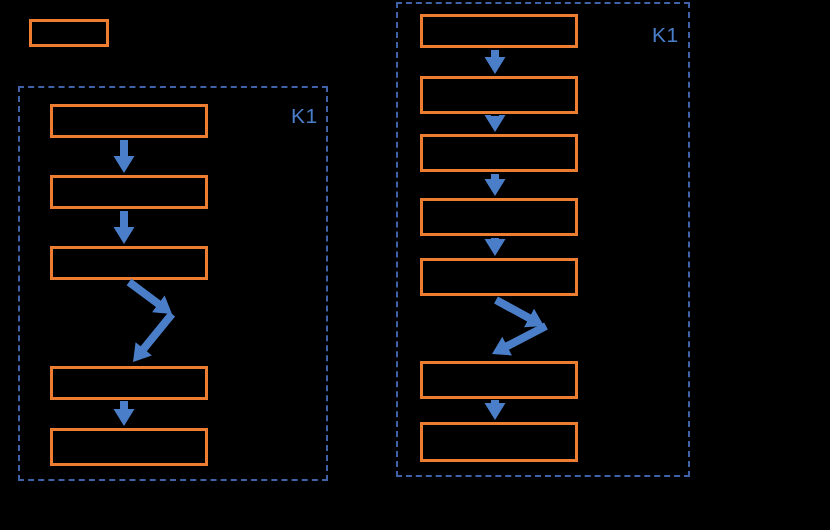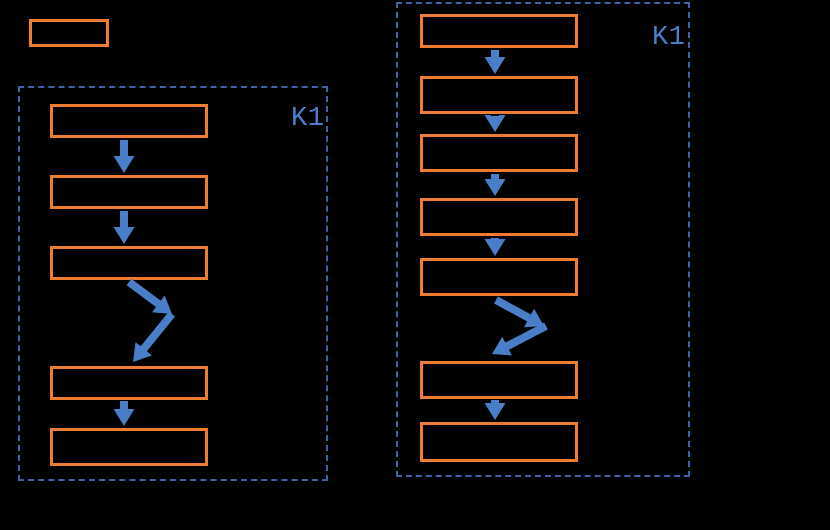--- a/index.html
+++ b/index.html
@@ -20,22 +20,22 @@
   }
   .group-box {
     position: absolute;
     border: 2px dashed #3F62A8;
     box-sizing: border-box;
     background: transparent;
   }
   .group-label {
     position: absolute;
     color: #4A7EC8;
-    font-size: 27px;
-    font-family: Liberation Mono, monospace;
+    font-size: 21px;
+    font-family: Liberation Sans, sans-serif;
     line-height: 1;
     white-space: nowrap;
     letter-spacing: 0.5px;
   }
   .node-box {
     position: absolute;
     border: 3px solid #ED7D31;
     background: #000000;
     box-sizing: border-box;
     color: #ED7D31;

